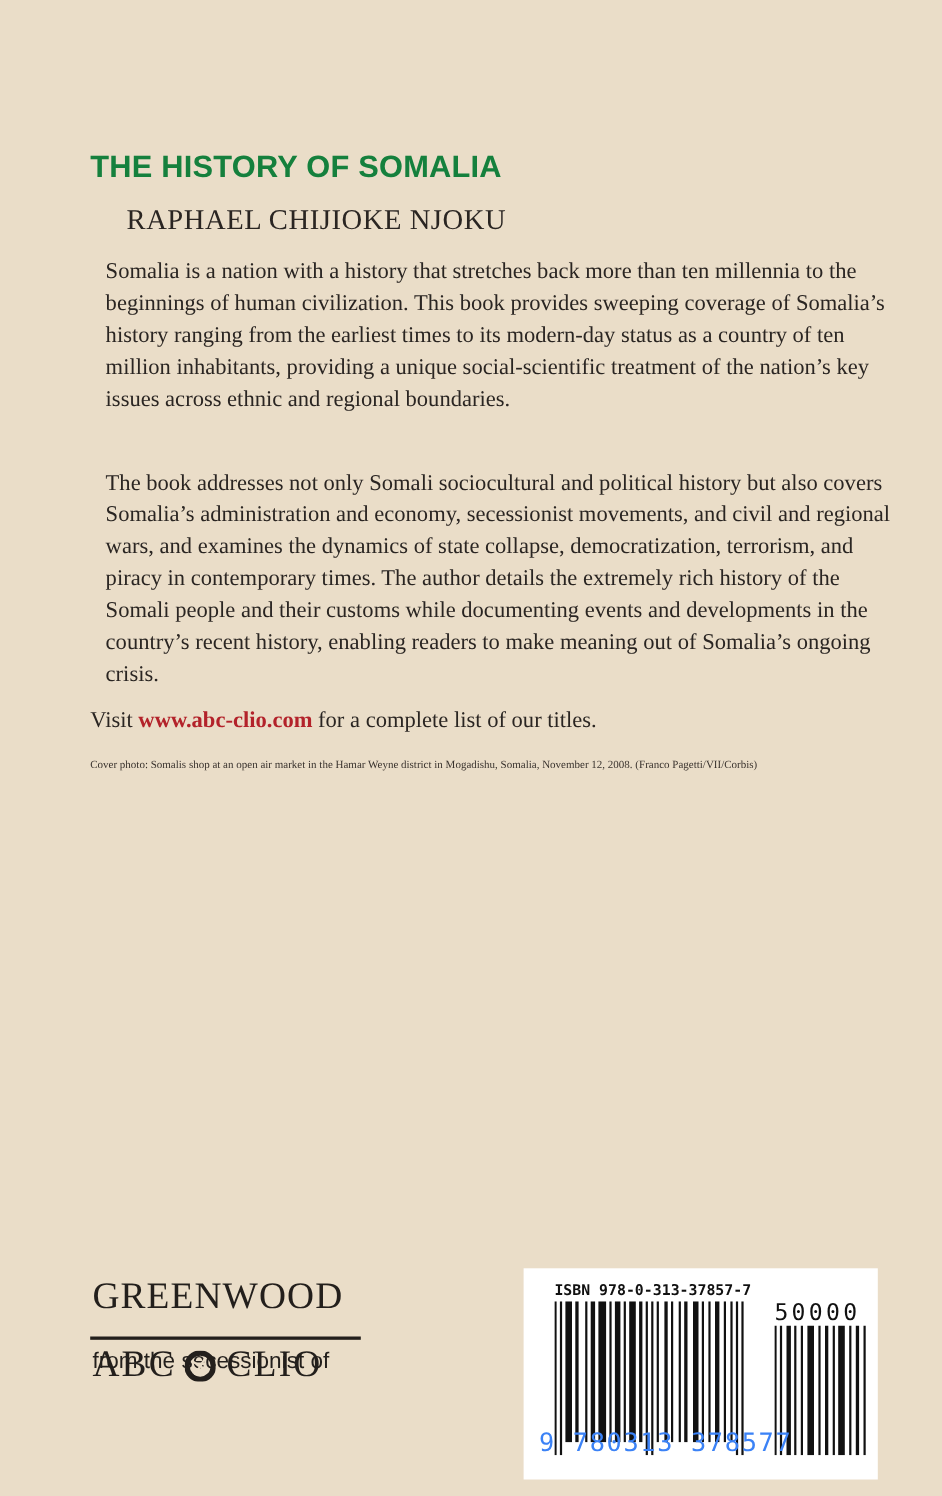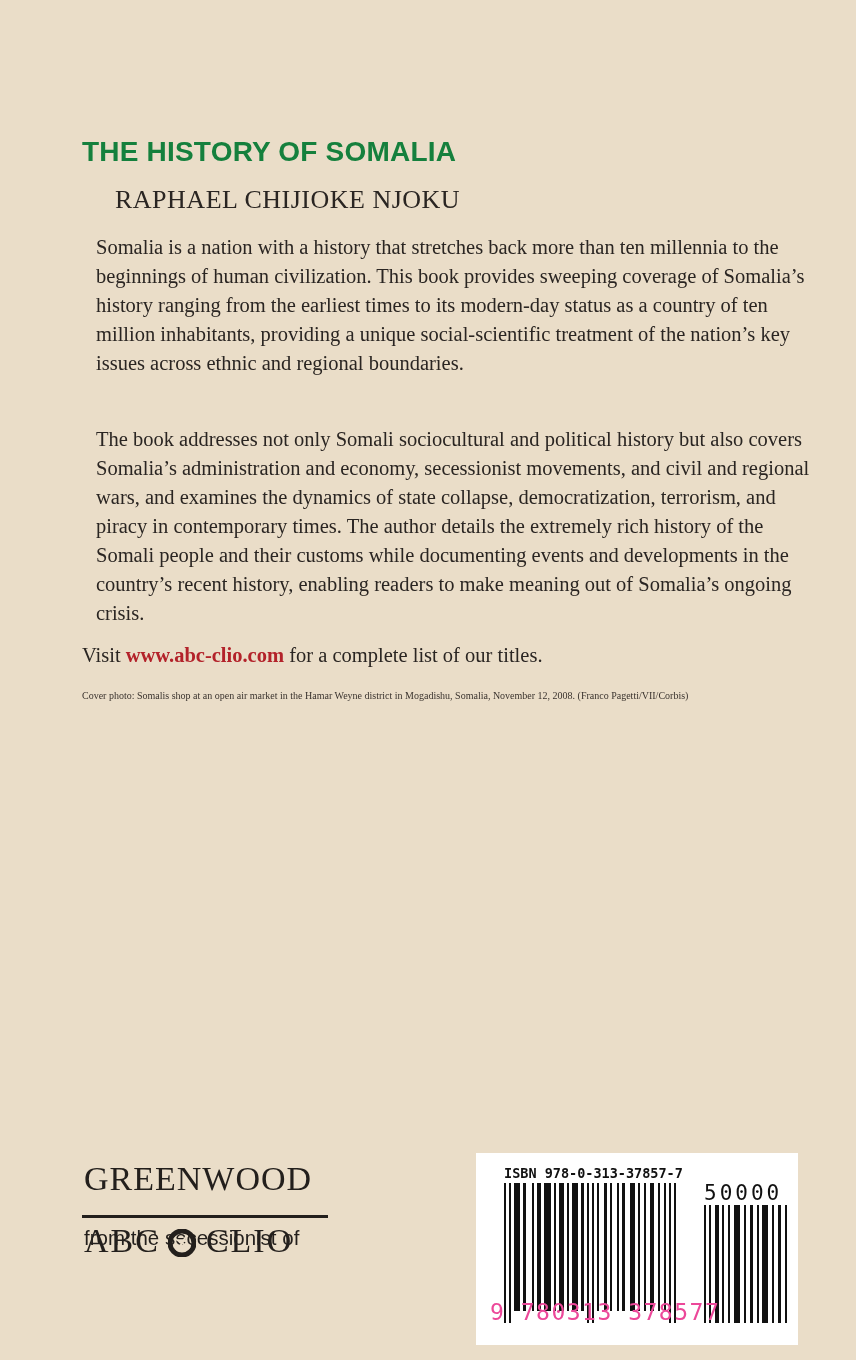--- a/index.html
+++ b/index.html
@@ -49,21 +49,21 @@
     position: absolute; left: 28px; top: 12px;
     font-family: "DejaVu Sans Mono", "Liberation Mono", monospace;
     font-size: 13.5px; font-weight: bold; color: #111;
   }
   .price {
     position: absolute; left: 228px; top: 28px;
     font-family: "DejaVu Sans Mono", monospace; font-size: 21px; letter-spacing: 3px; color: #111;
   }
   .digits {
     position: absolute; left: 14px; top: 146px;
-    font-family: "DejaVu Sans Mono", monospace; font-size: 23px; letter-spacing: 1.5px; color: #ec4899;
+    font-family: "DejaVu Sans Mono", monospace; font-size: 23px; letter-spacing: 1.5px; color: #3b82f6;
   }
   svg.bars { position: absolute; }
 </style>
 </head>
 <body>
 
 <h1 class="title">THE HISTORY OF SOMALIA</h1>
 <div class="author">RAPHAEL CHIJIOKE NJOKU</div>
 
 <p class="body-text" id="para1">Somalia is a nation with a history that stretches back more than ten millennia to the beginnings of human civilization. This book provides sweeping coverage of Somalia’s history ranging from the earliest times to its modern-day status as a country of ten million inhabitants, providing a unique social-scientific treatment of the nation’s key issues across ethnic and regional boundaries.</p>

